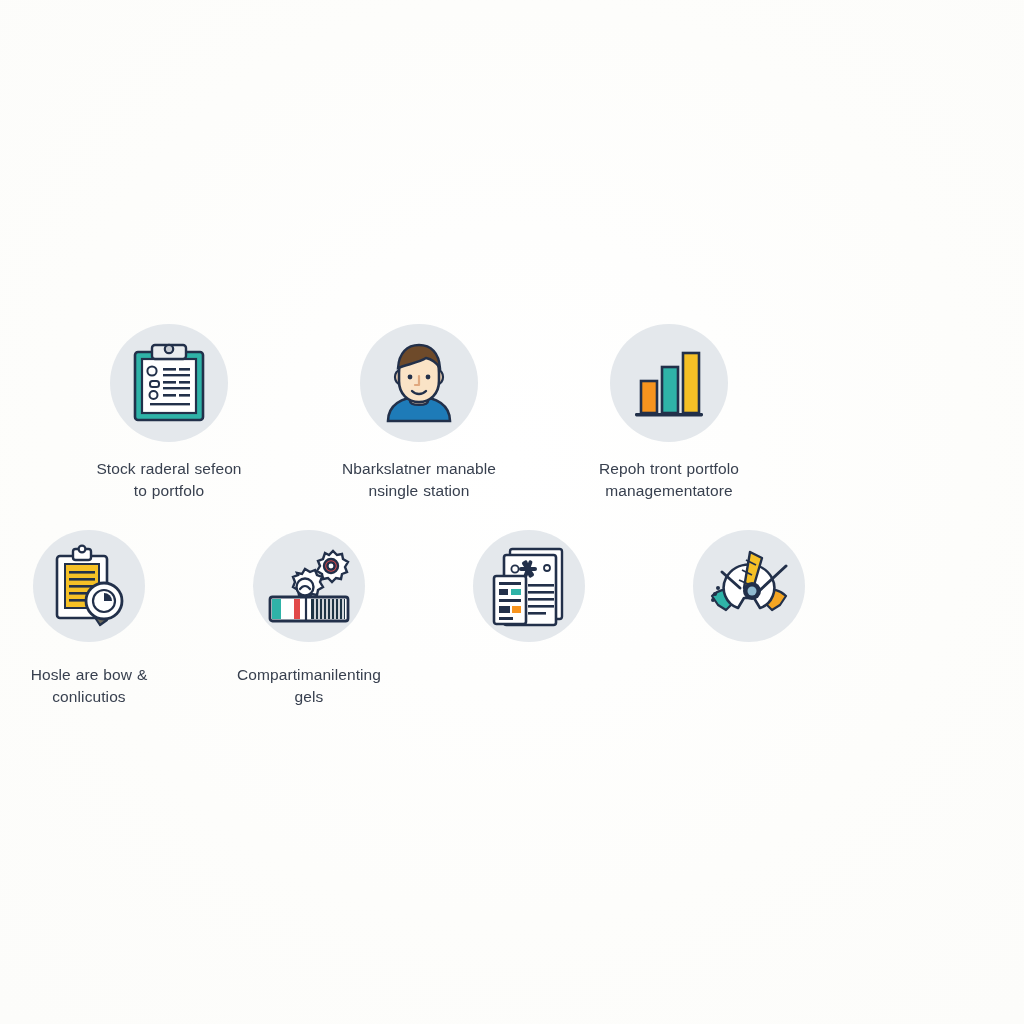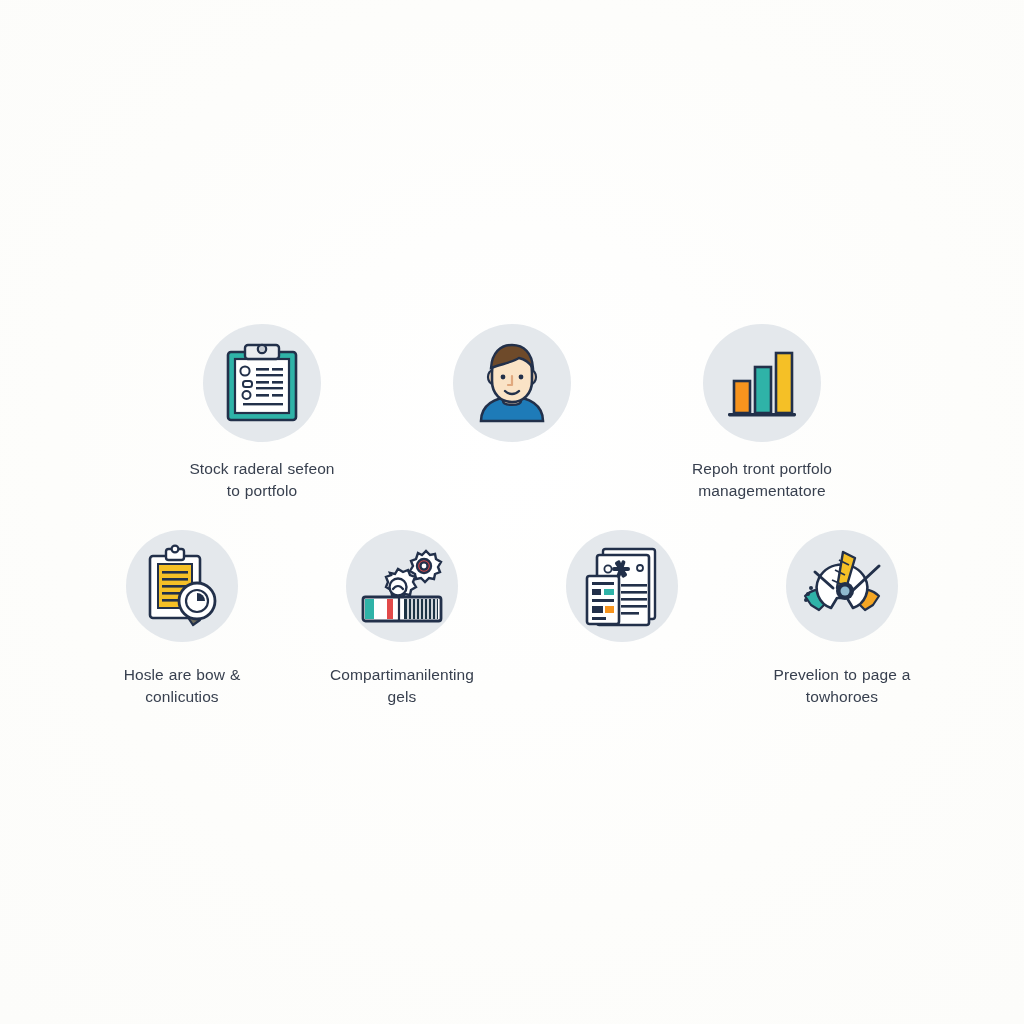--- a/index.html
+++ b/index.html
@@ -13,21 +13,21 @@
     font-family: "Liberation Sans", sans-serif;
     overflow: hidden;
   }
   #board {
     position: relative;
     width: 1024px;
     height: 1024px;
     display: flex;
     flex-direction: column;
     justify-content: center;
-    align-items: center;
+    align-items: flex-start;
     background: radial-gradient(circle at 50% 45%, #ffffff 0%, #fdfdfb 60%, #fcfcfa 100%);
   }
   .rows {
     display: flex;
     flex-direction: column;
     gap: 28px;
     margin-top: 8px;
   }
   .row {
     display: flex;
@@ -117,20 +117,24 @@
               <ellipse cx="62" cy="36" rx="5" ry="7" fill="#f7d9b8" stroke="#22304a" stroke-width="2.2"></ellipse>
               <path d="M23 32c0-16 8-24 20-24s20 8 20 24v8c0 13-9 21-20 21s-20-8-20-21z" fill="#fae3c6" stroke="#22304a" stroke-width="2.6"></path>
               <path d="M22 27c1-15 9-23 21-23s20 8 21 23c-4-6-9-9-14-10-6 4-17 6-28 10z" fill="#6e4a2a" stroke="#22304a" stroke-width="2.4"></path>
               <circle cx="34" cy="36" r="2.4" fill="#22304a"></circle>
               <circle cx="52" cy="36" r="2.4" fill="#22304a"></circle>
               <path d="M43 35v9h-4" fill="none" stroke="#e0a87e" stroke-width="2.2" stroke-linecap="round" stroke-linejoin="round"></path>
               <path d="M36 50c4 4 10 4 14 0" fill="none" stroke="#22304a" stroke-width="2.4" stroke-linecap="round"></path>
             </svg>
           </span>
         </div>
+        <div class="caption">
+          <div>Nbarkslatner manable</div>
+          <div>nsingle station</div>
+        </div>
       </div>
 
       <div class="cell">
         <div class="badge">
           <span>
             <svg width="80" height="76" viewBox="0 0 80 76">
               <rect x="12" y="36" width="16" height="32" fill="#f7941e" stroke="#22304a" stroke-width="2.6"></rect>
               <rect x="33" y="22" width="16" height="46" fill="#2fb3a8" stroke="#22304a" stroke-width="2.6"></rect>
               <rect x="54" y="8" width="16" height="60" fill="#f5c026" stroke="#22304a" stroke-width="2.6"></rect>
               <rect x="6" y="68" width="68" height="3.4" rx="1.4" fill="#22304a"></rect>
@@ -263,21 +267,17 @@
               <circle cx="46" cy="47" r="9" fill="#22304a"></circle>
               <circle cx="46" cy="47" r="4.5" fill="#8fb9cf"></circle>
               <g fill="#22304a">
                 <circle cx="12" cy="44" r="2"></circle>
                 <circle cx="9" cy="50" r="2"></circle>
                 <circle cx="7" cy="56" r="2"></circle>
               </g>
             </svg>
           </span>
         </div>
-        <div class="caption">
-          <div>Prevelion to page a</div>
-          <div>towhoroes</div>
-        </div>
       </div>
 
     </div>
   </div>
 </div>
 
 </body></html>

